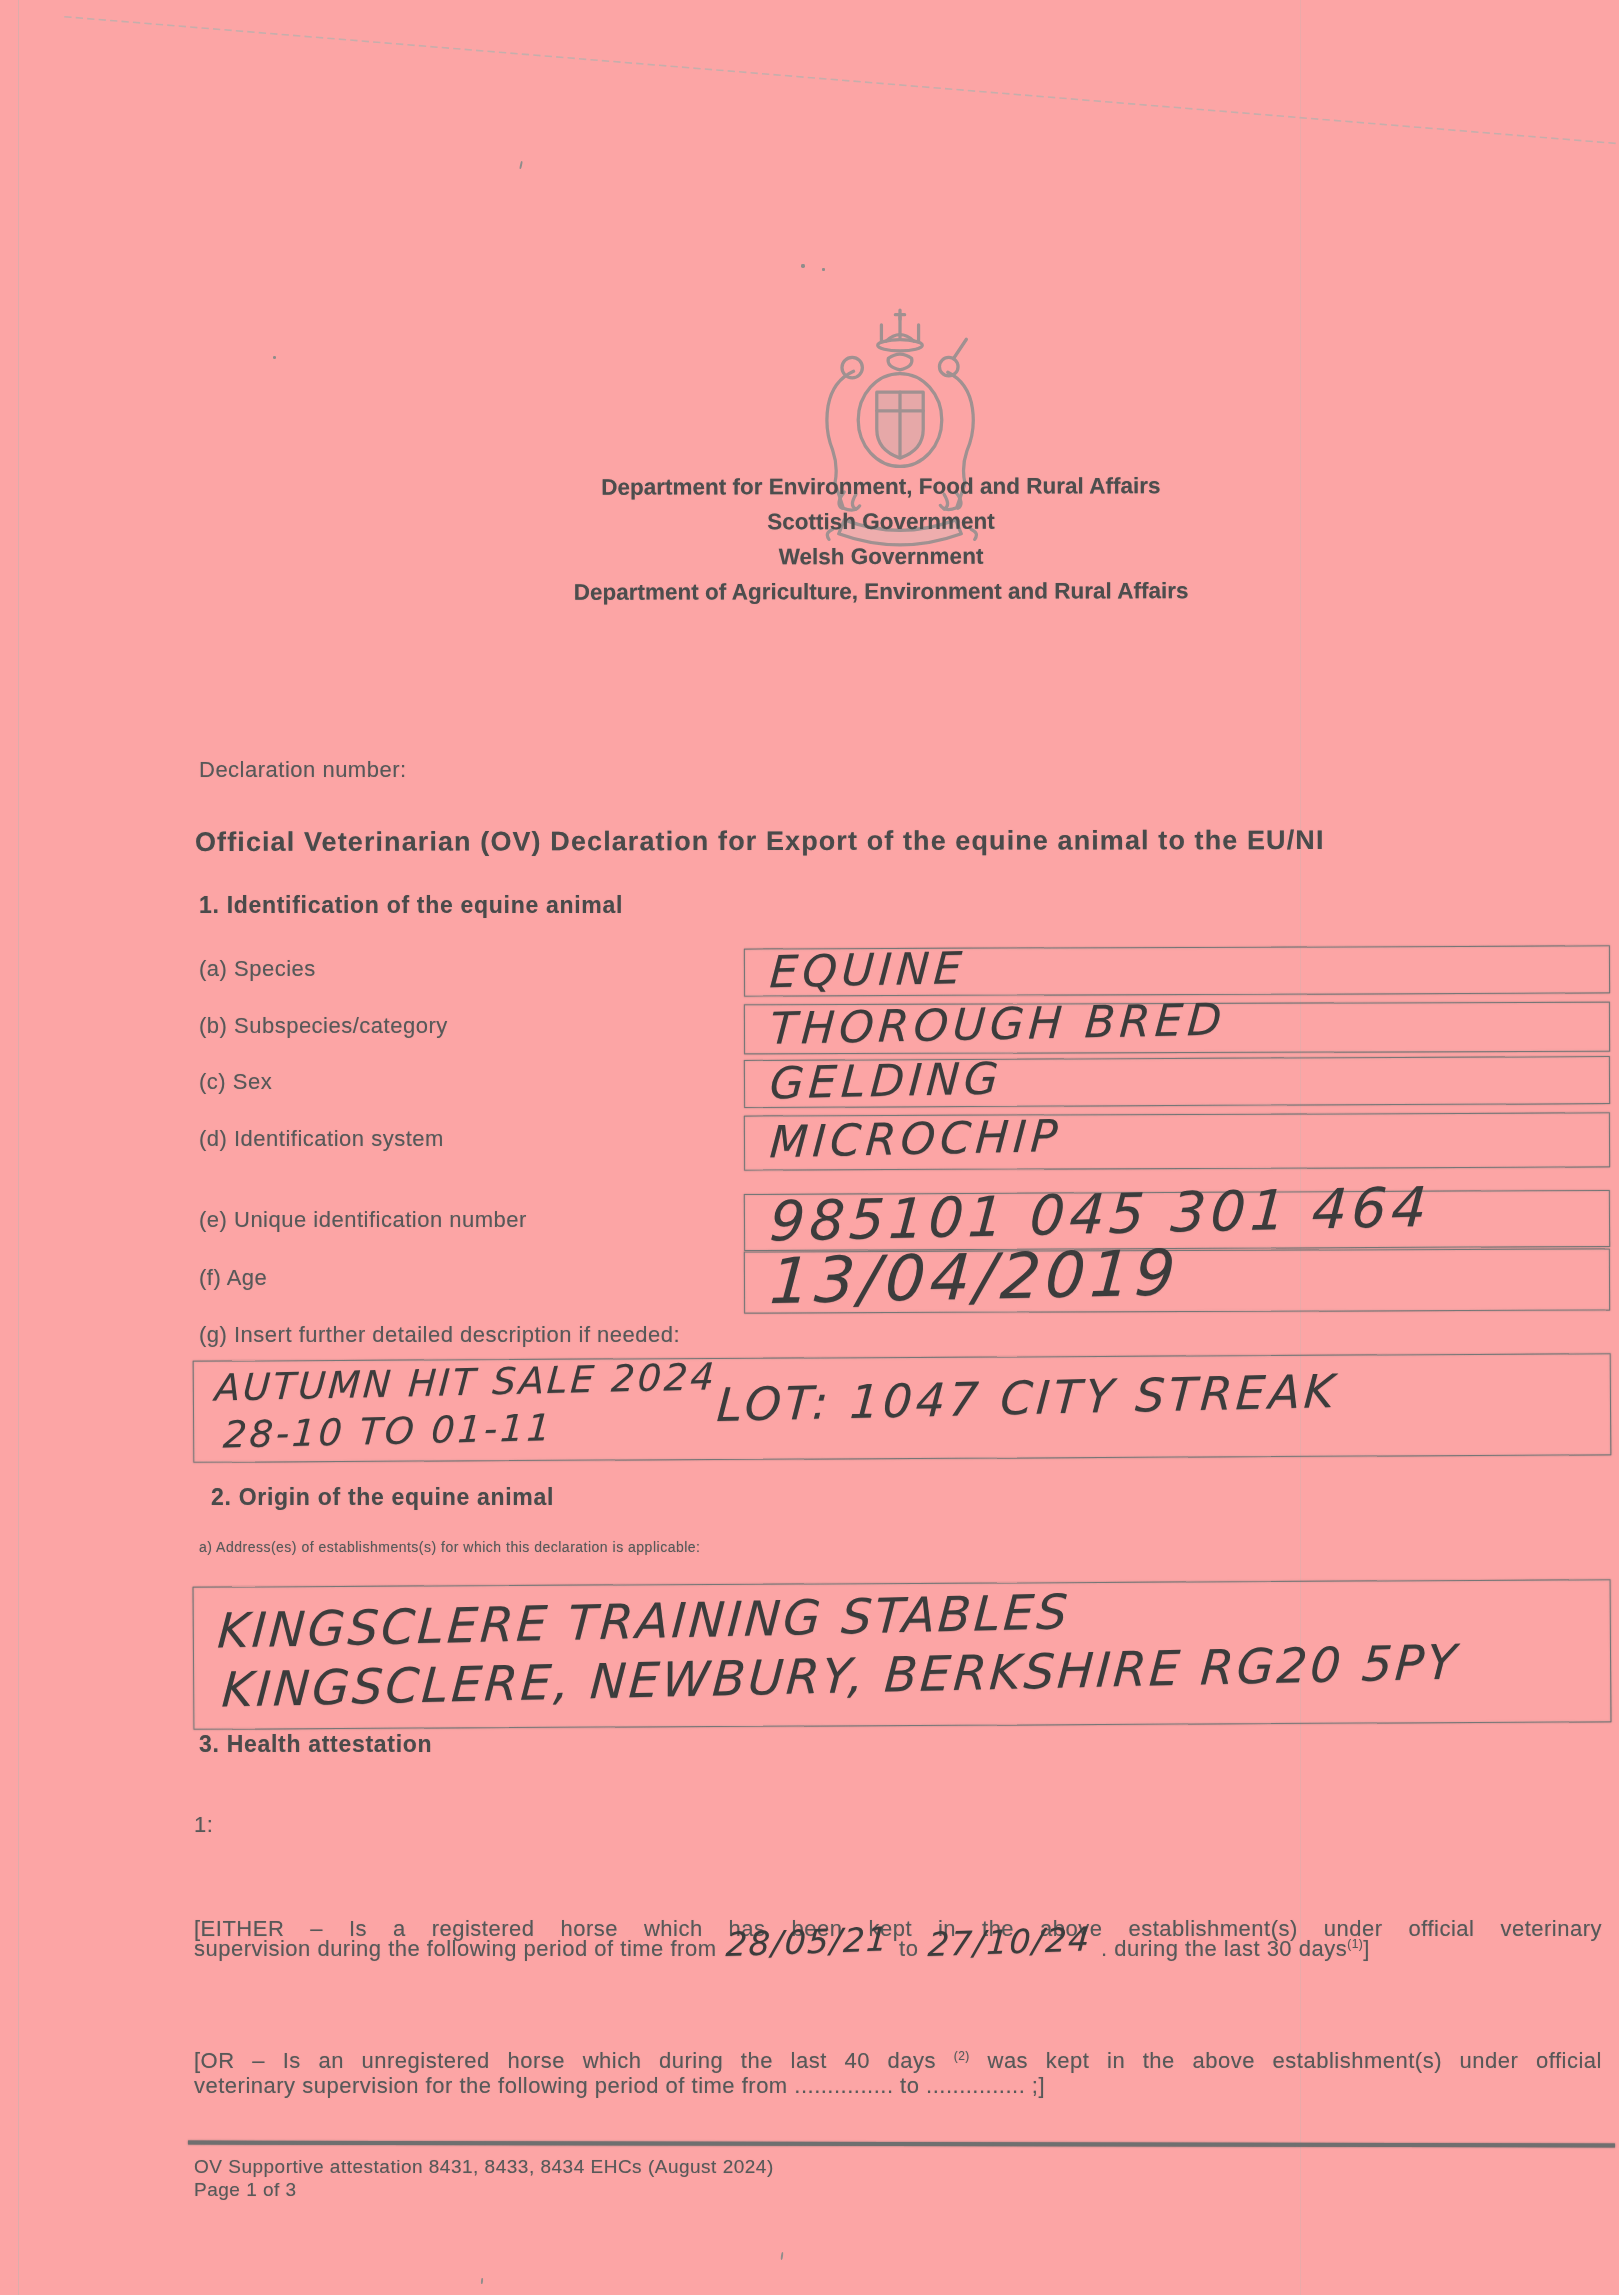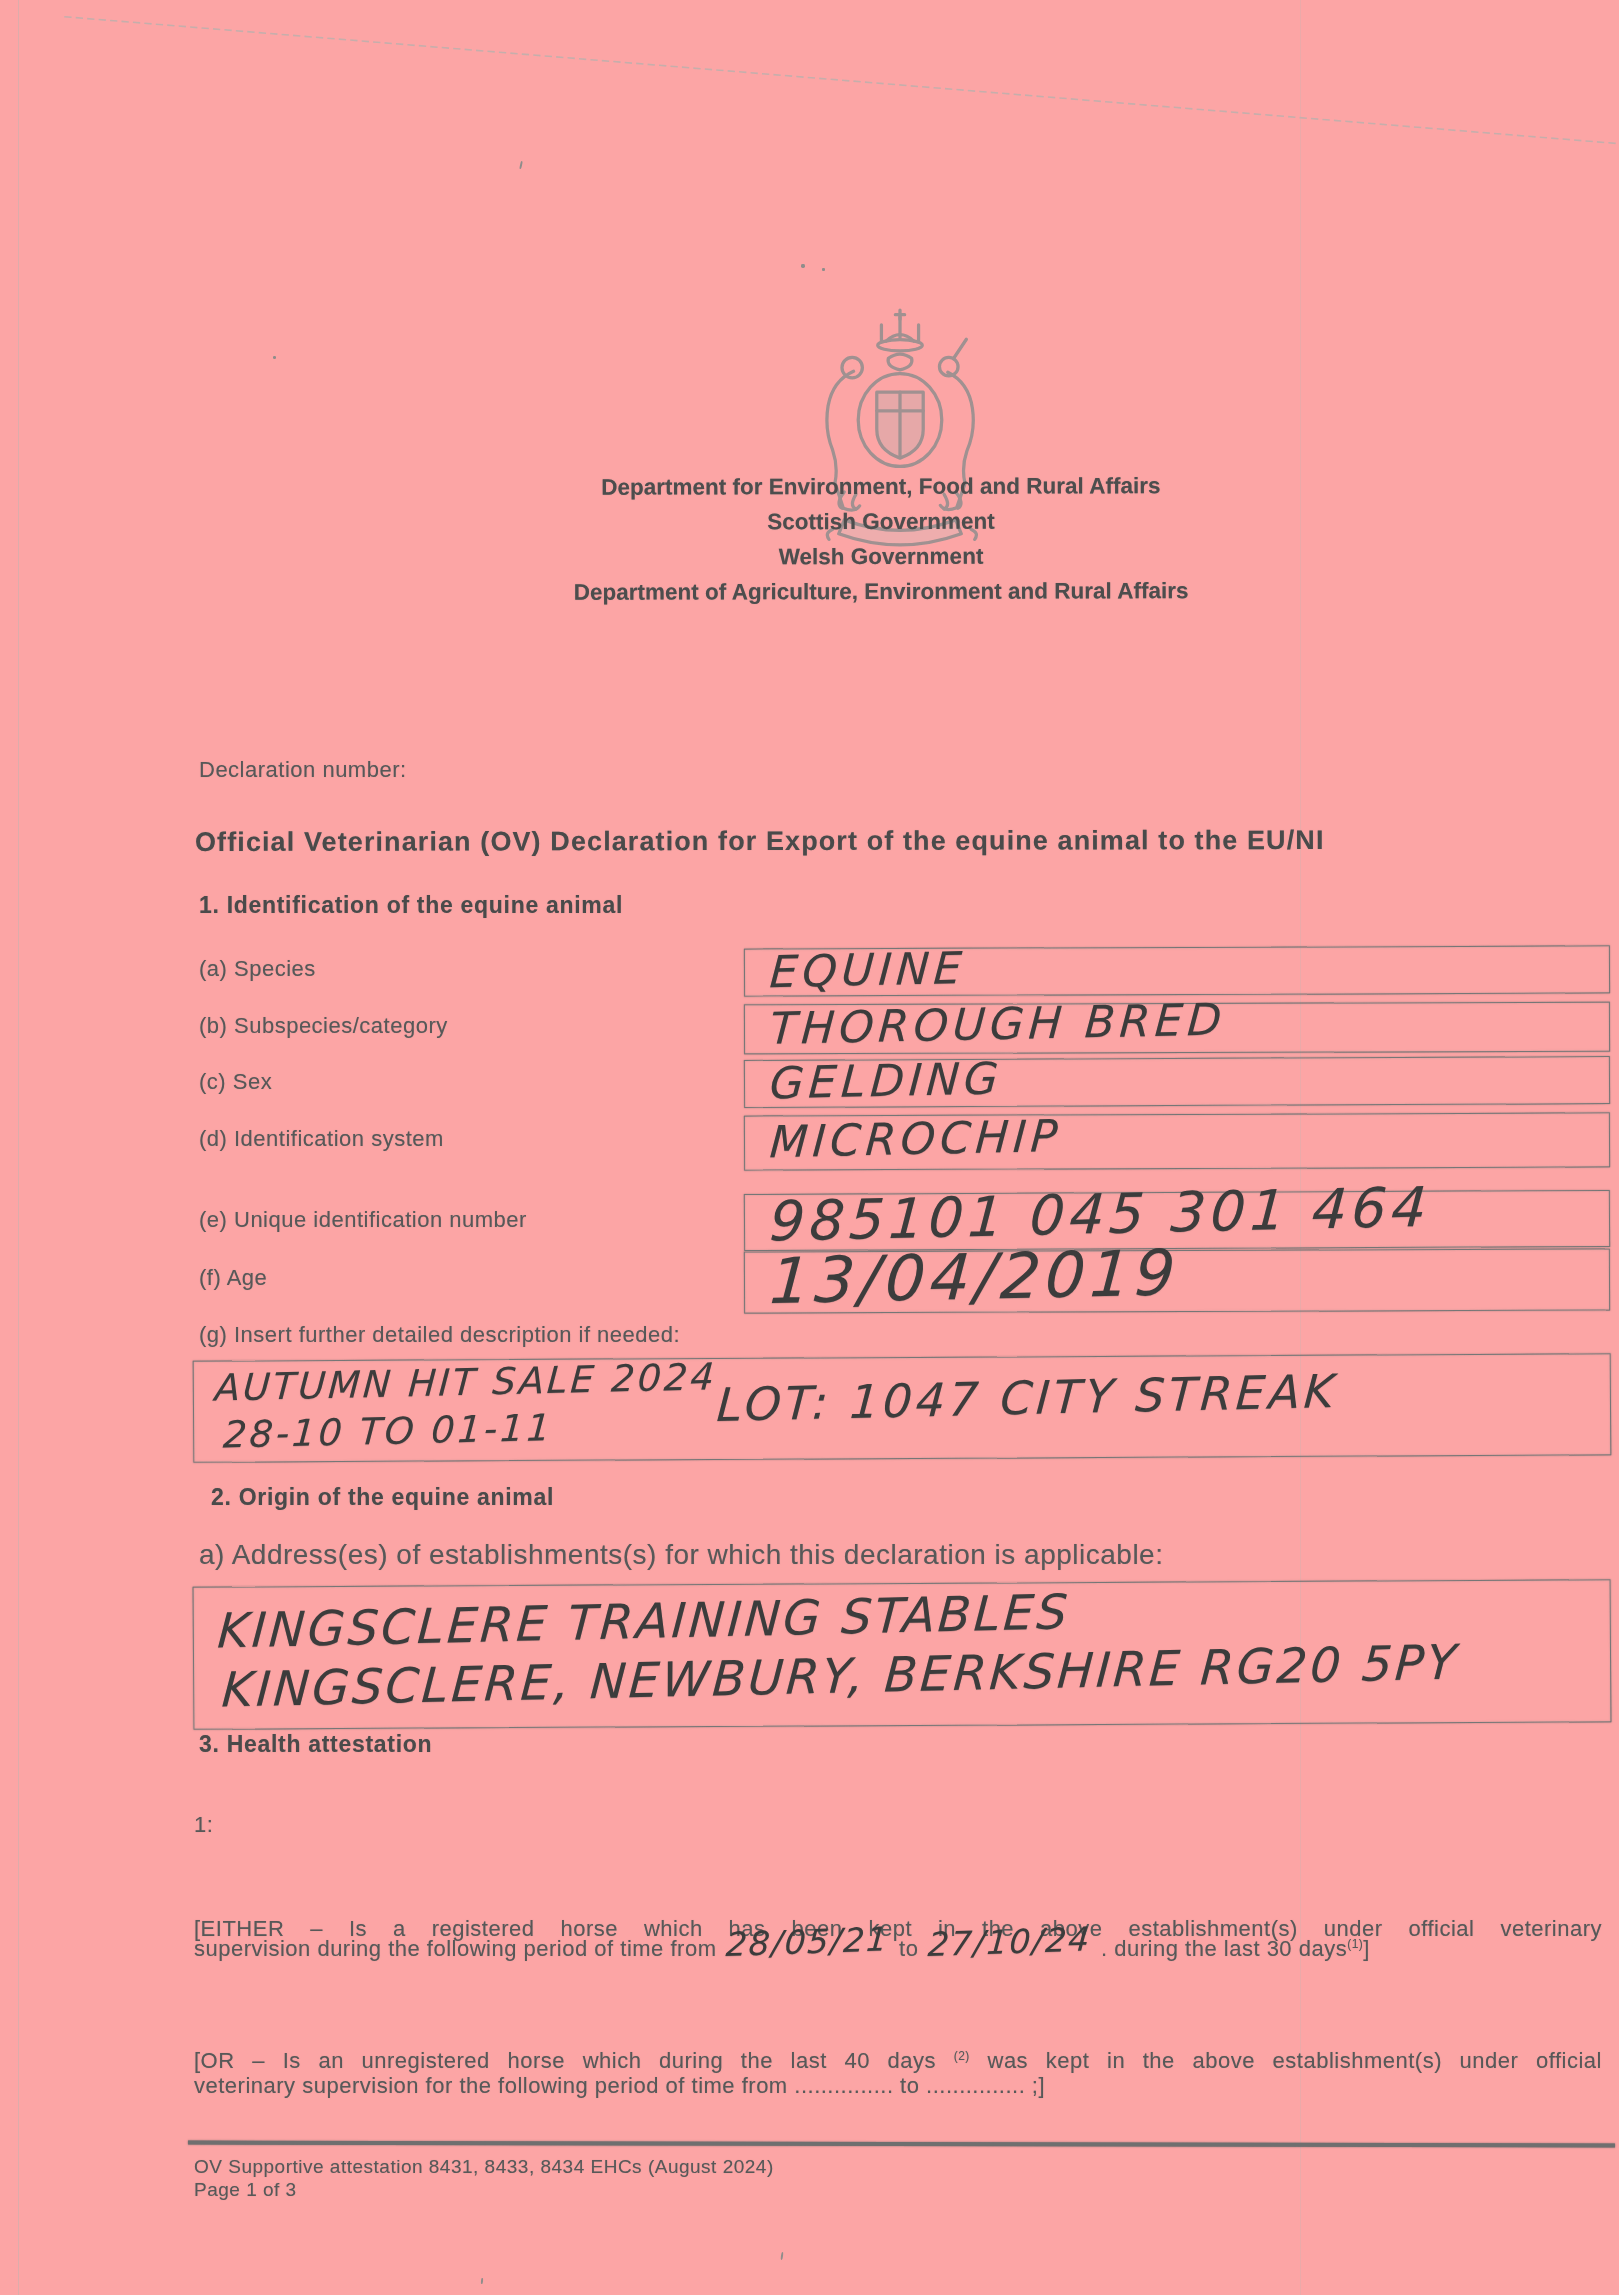--- a/index.html
+++ b/index.html
@@ -166,21 +166,21 @@
   </div>
 
   <div class="abs printed label" style="top:1322px;">(g) Insert further detailed description if needed:</div>
   <div class="bigbox" style="top:1357px;height:100px;">
     <span class="hand gnote abs" style="left:20.7px;top:8.3px;">AUTUMN HIT SALE 2024</span>
     <span class="hand gnote abs" style="left:28.5px;top:55px;">28-10 TO 01-11</span>
     <span class="hand glot abs" style="left:523px;top:22px;">LOT: 1047   CITY STREAK</span>
   </div>
 
   <div class="abs printed bold h-section" style="left:211px;top:1484px;">2. Origin of the equine animal</div>
-  <div class="abs printed" style="left:199px;top:1539px;font-size:28px;">a) Address(es) of establishments(s) for which this declaration is applicable:</div>
+  <div class="abs printed" style="left:199px;top:1539px;font-size:14px;">a) Address(es) of establishments(s) for which this declaration is applicable:</div>
   <div class="bigbox" style="top:1583px;height:141px;">
     <span class="hand addr abs" style="left:24px;top:18.4px;">KINGSCLERE TRAINING STABLES</span>
     <span class="hand addr abs" style="left:27.5px;top:77px;">KINGSCLERE, NEWBURY, BERKSHIRE RG20 5PY</span>
   </div>
 
   <div class="abs printed bold h-section" style="left:199px;top:1731px;">3. Health attestation</div>
 
   <div class="abs printed para" style="top:1810px;">1:</div>
 
   <div class="abs printed para jline" style="top:1914px;">[EITHER – Is a registered horse which has been kept in the above establishment(s) under official veterinary</div>

